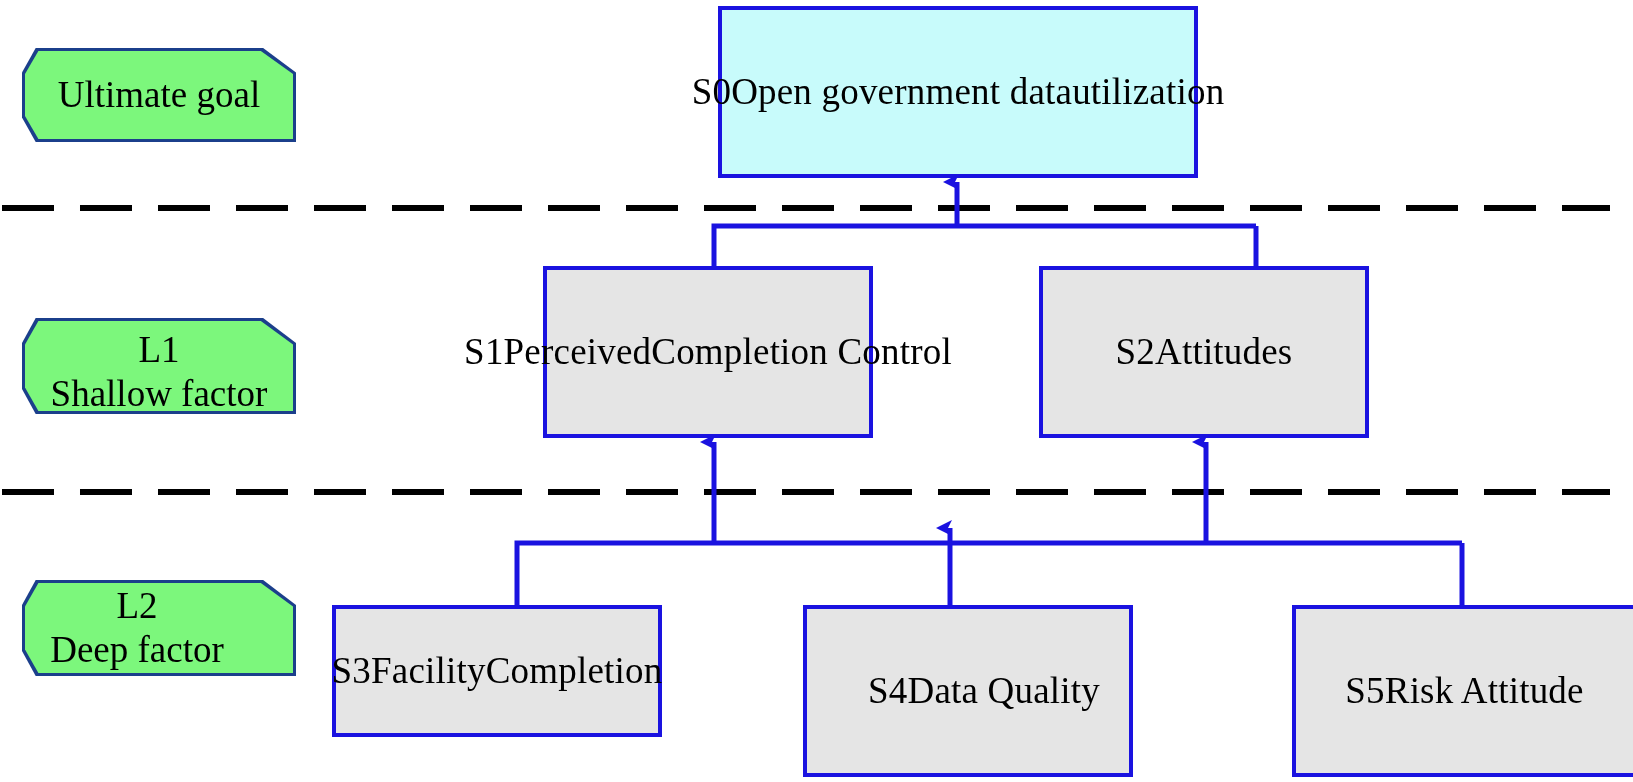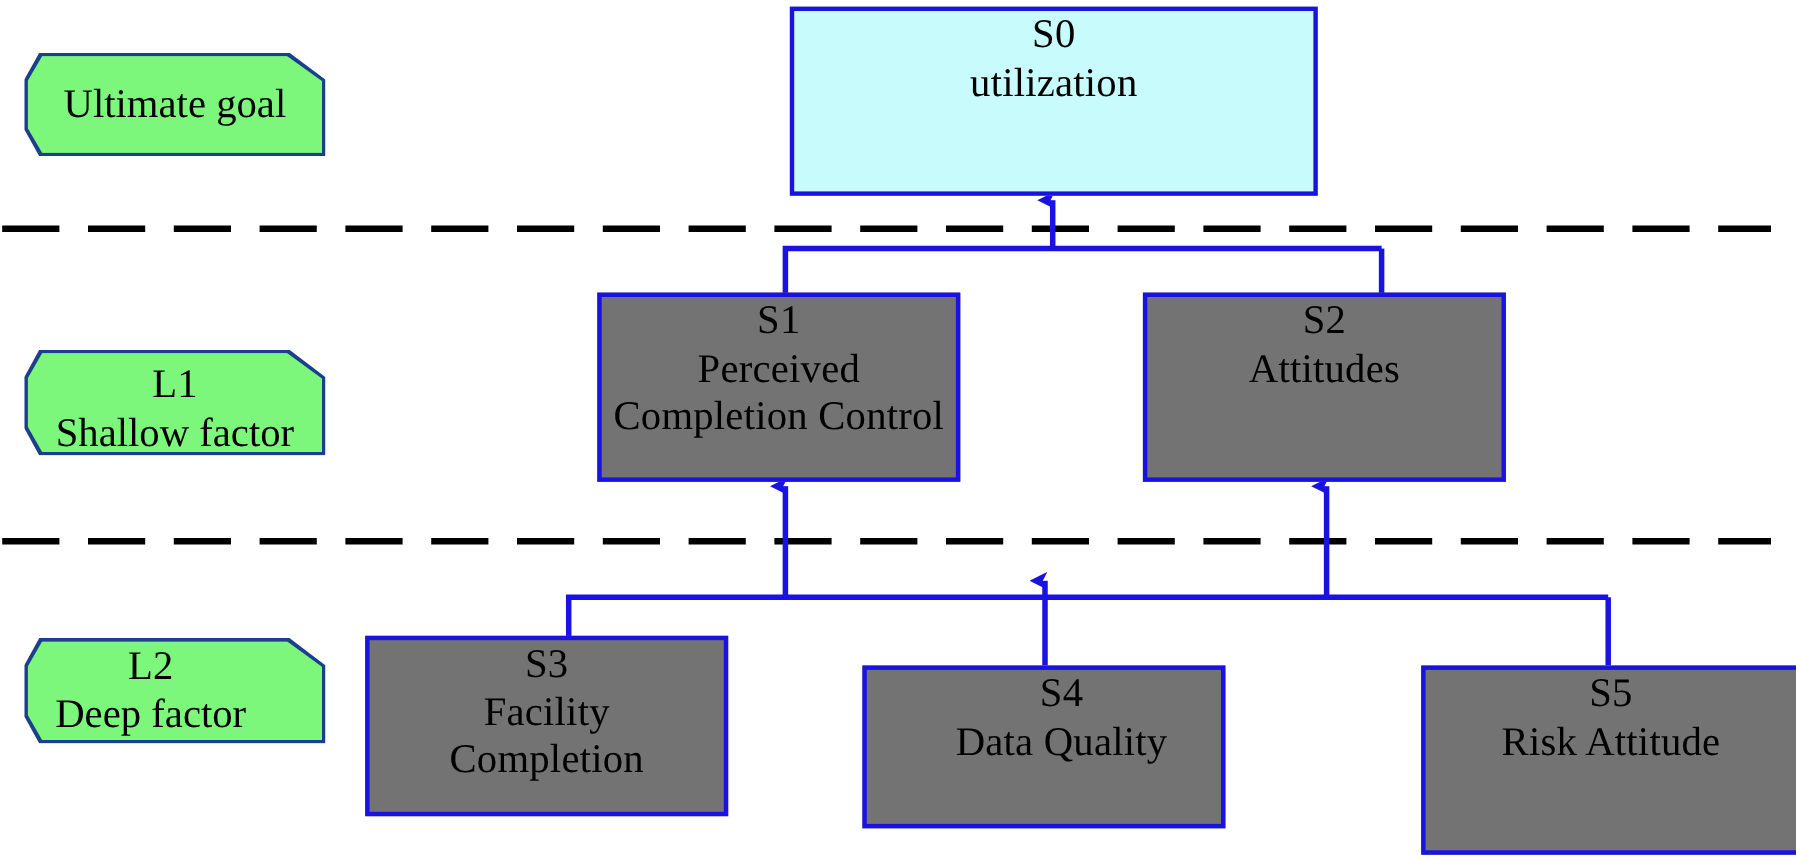--- a/index.html
+++ b/index.html
@@ -20,32 +20,32 @@
     left: 0;
     top: 0;
     width: 1633px;
     height: 782px;
   }
   .node {
     position: absolute;
     box-sizing: border-box;
     border: 4px solid #1a12e0;
     display: flex;
-    flex-direction: column;
     align-items: center;
+    justify-content: center;
     text-align: center;
     color: #000000;
     font-size: 37px;
     line-height: 1.18;
     letter-spacing: .2px;
     z-index: 3;
   }
   .node .ln { display: block; white-space: nowrap; }
   .goal-node { background: #c8fbfb; }
-  .factor-node { background: #737373; }
+  .factor-node { background: #e5e5e5; }
   .tag-shape {
     position: absolute;
     background: #1b3f8b;
     -webkit-clip-path: polygon(0 26%, 5% 0, 88% 0, 100% 26%, 100% 100%, 5% 100%, 0 74%);
     clip-path: polygon(0 26%, 5% 0, 88% 0, 100% 26%, 100% 100%, 5% 100%, 0 74%);
     z-index: 2;
   }
   .tag-inner {
     position: absolute;
     inset: 3px;
@@ -117,41 +117,42 @@
   <div class="tag-shape" style="left:22px; top:580px; width:274px; height:96px;">
     <div class="tag-inner"></div>
   </div>
   <div class="tag-text" style="left:22px; top:580px; width:230px; height:96px;">
     <span class="ln">L2</span>
     <span class="ln">Deep factor</span>
   </div>
 
   <div class="node goal-node" style="left:718px; top:6px; width:480px; height:172px;">
     <span class="ln">S0</span>
+    <span class="ln">Open government data</span>
     <span class="ln">utilization</span>
   </div>
 
   <div class="node factor-node" style="left:543px; top:266px; width:330px; height:172px;">
     <span class="ln">S1</span>
     <span class="ln">Perceived</span>
     <span class="ln">Completion Control</span>
   </div>
 
   <div class="node factor-node" style="left:1039px; top:266px; width:330px; height:172px;">
     <span class="ln">S2</span>
     <span class="ln">Attitudes</span>
   </div>
 
-  <div class="node factor-node" style="left:332px; top:578px; width:330px; height:164px;">
+  <div class="node factor-node" style="left:332px; top:605px; width:330px; height:132px;">
     <span class="ln">S3</span>
     <span class="ln">Facility</span>
     <span class="ln">Completion</span>
   </div>
 
-  <div class="node factor-node" style="left:784px; top:605px; width:330px; height:148px;padding-left:32px;">
+  <div class="node factor-node" style="left:803px; top:605px; width:330px; height:172px;padding-left:32px;">
     <span class="ln">S4</span>
     <span class="ln">Data Quality</span>
   </div>
 
   <div class="node factor-node" style="left:1292px; top:605px; width:345px; height:172px;">
     <span class="ln">S5</span>
     <span class="ln">Risk Attitude</span>
   </div>
 
 </div>

